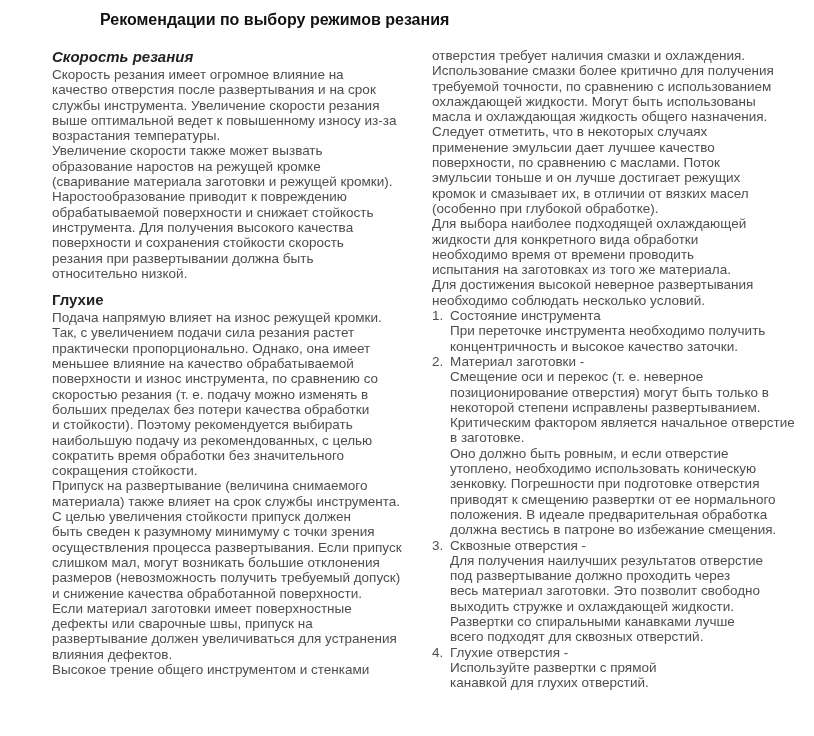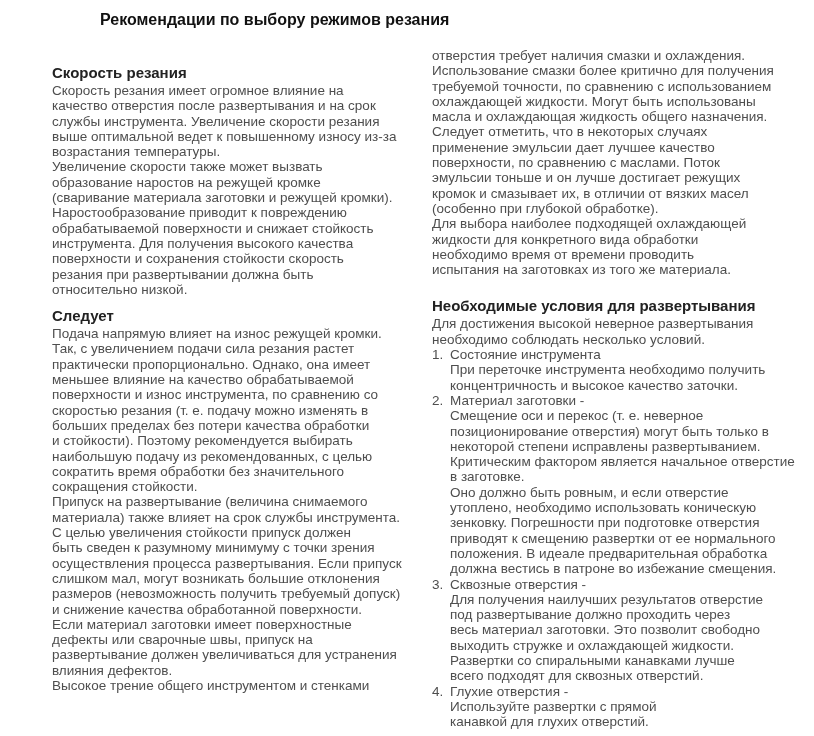--- a/index.html
+++ b/index.html
@@ -45,21 +45,22 @@
   }
   .section-heading {
     font-size: 15px;
     font-weight: bold;
     color: #222222;
     line-height: 17px;
     margin: 10px 0 2px 0;
     white-space: pre-line;
   }
   .section-heading.first {
-    margin-top: 16px;
+    margin-top: 0;
+    font-style: italic;
   }
   .body-text {
     font-size: 13.5px;
     line-height: 15.3px;
     color: #4e4e4e;
     white-space: pre-line;
   }
   .col-right .section-heading {
     margin-top: 20px;
   }
@@ -101,21 +102,21 @@
 (сваривание материала заготовки и режущей кромки).
 Наростообразование приводит к повреждению
 обрабатываемой поверхности и снижает стойкость
 инструмента. Для получения высокого качества
 поверхности и сохранения стойкости скорость
 резания при развертывании должна быть
 относительно низкой.</div>
       </div>
 
       <div>
-        <div class="section-heading">Следует</div>
+        <div class="section-heading">Глухие</div>
         <div class="body-text">Подача напрямую влияет на износ режущей кромки.
 Так, с увеличением подачи сила резания растет
 практически пропорционально. Однако, она имеет
 меньшее влияние на качество обрабатываемой
 поверхности и износ инструмента, по сравнению со
 скоростью резания (т. е. подачу можно изменять в
 больших пределах без потери качества обработки
 и стойкости). Поэтому рекомендуется выбирать
 наибольшую подачу из рекомендованных, с целью
 сократить время обработки без значительного
@@ -155,21 +156,20 @@
 поверхности, по сравнению с маслами. Поток
 эмульсии тоньше и он лучше достигает режущих
 кромок и смазывает их, в отличии от вязких масел
 (особенно при глубокой обработке).
 Для выбора наиболее подходящей охлаждающей
 жидкости для конкретного вида обработки
 необходимо время от времени проводить
 испытания на заготовках из того же материала.</div>
 
       <div>
-        <div class="section-heading">Необходимые условия для развертывания</div>
         <div class="body-text">Для достижения высокой неверное развертывания
 необходимо соблюдать несколько условий.</div>
 
         <div class="nlist">
 
           <div class="nlist-item">
             <span class="item-num">1.</span>
             <div class="body-text">Состояние инструмента
 При переточке инструмента необходимо получить
 концентричность и высокое качество заточки.</div>

